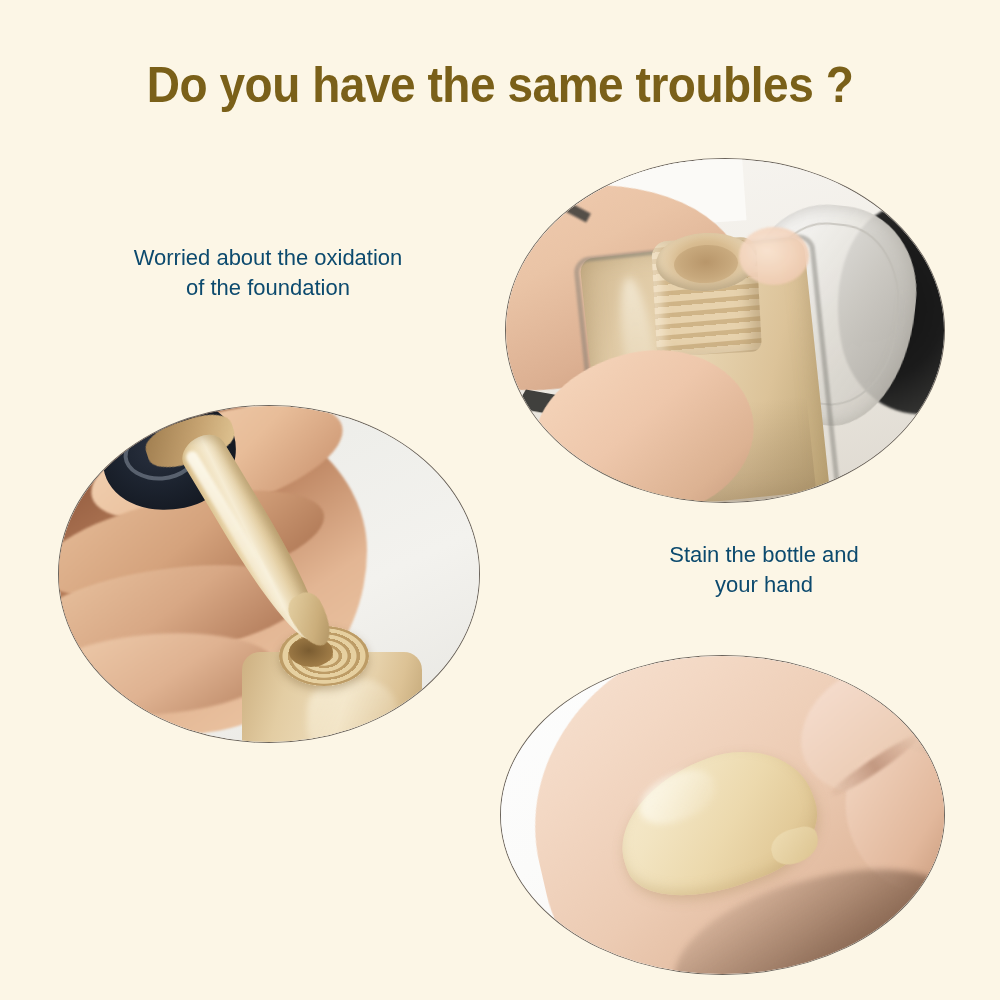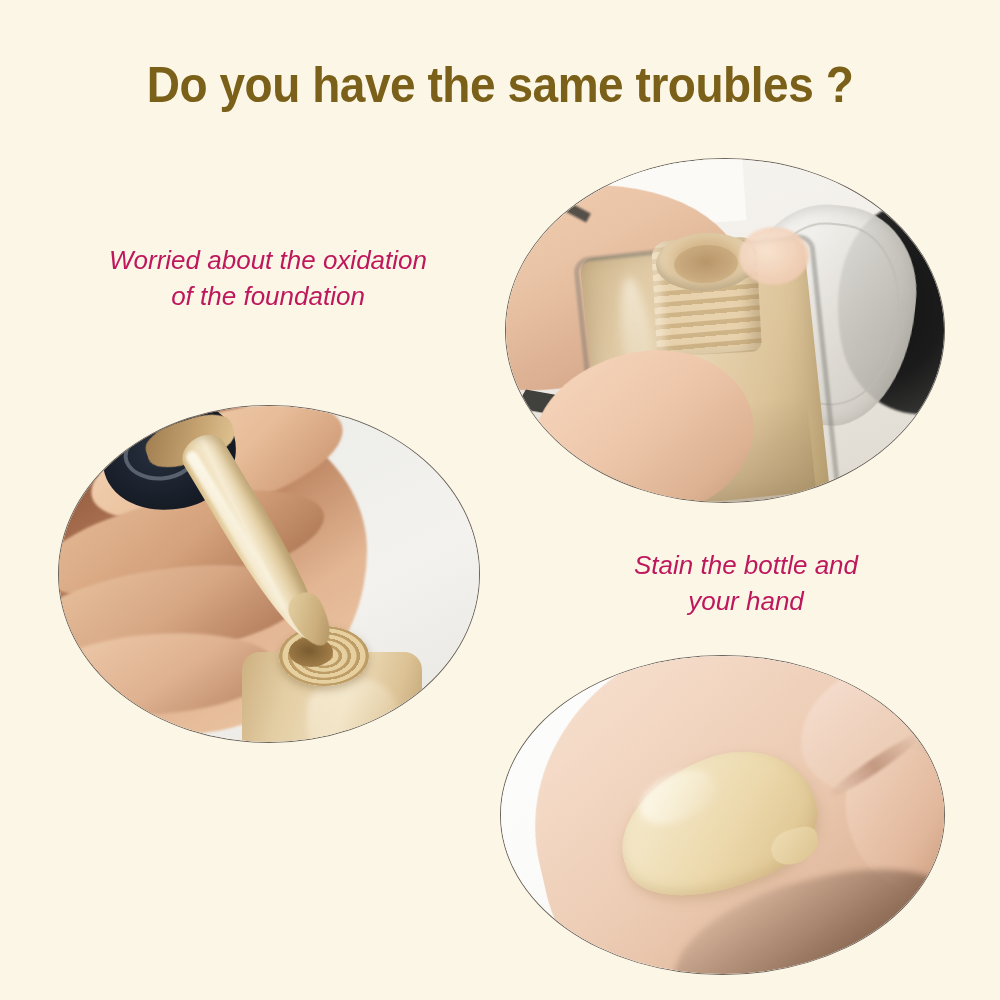--- a/index.html
+++ b/index.html
@@ -23,29 +23,28 @@
     color:#7a6019;
     transform:scaleX(0.92);
     transform-origin:50% 50%;
     white-space:nowrap;
     line-height:1.1;
   }
 
   
   .caption{
     position:absolute;
-    color:#be185d;
-    font-size:26px;
+    color:#0c4a6e;
+    font-size:22px;
     line-height:1.38;
     text-align:center;
     white-space:pre-line;
-    font-style:italic;
   }
   #cap-oxidation{ left:18px;  top:243px; width:500px; }
-  #cap-stain{     left:546px; top:540px; width:400px;margin-top:8px; }
+  #cap-stain{     left:564px; top:540px; width:400px; }
   #cap-control{   left:52px;  top:798px; width:440px; }
 
   
   .photo{
     position:absolute;
     border-radius:50%;
     border:1.6px solid #6b645c;
     overflow:hidden;
     box-sizing:border-box;
     background:#efece6;

